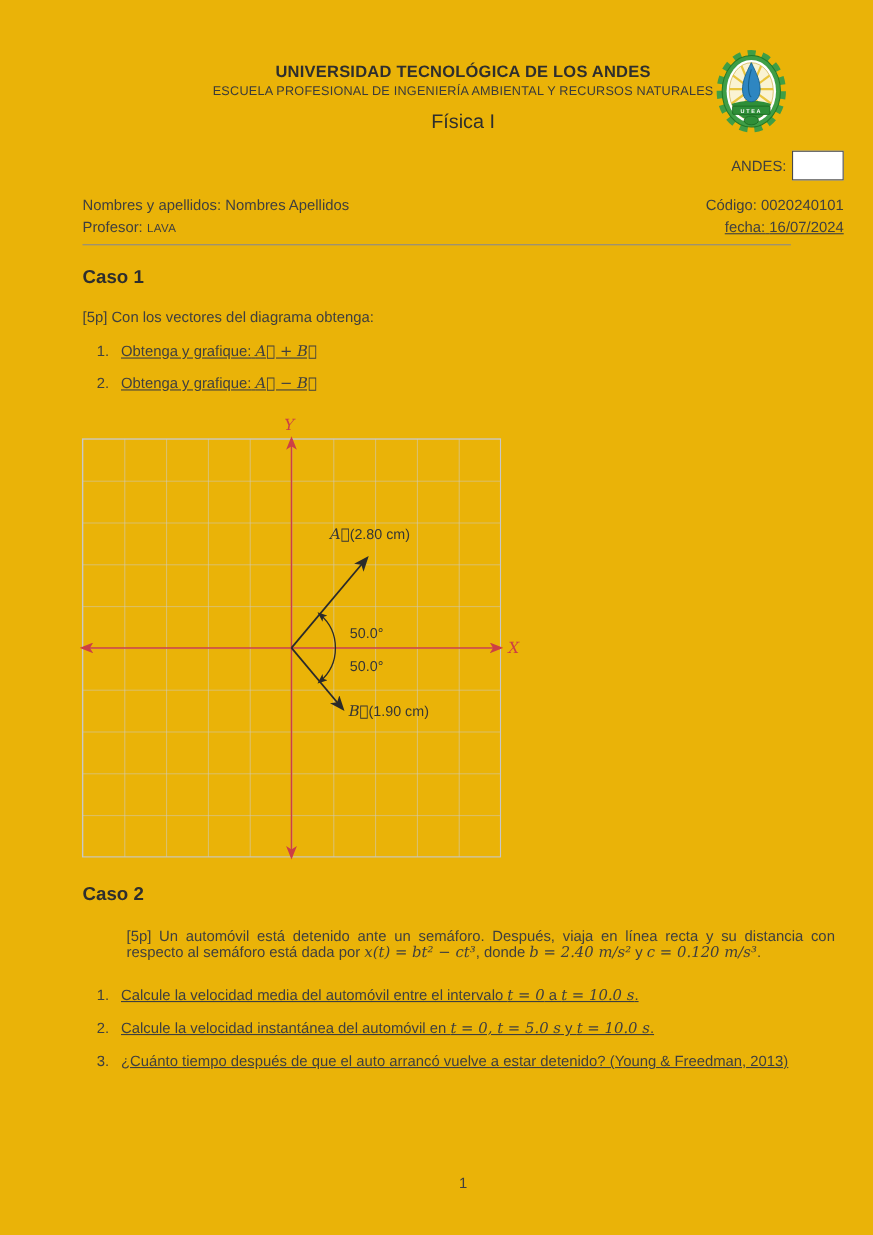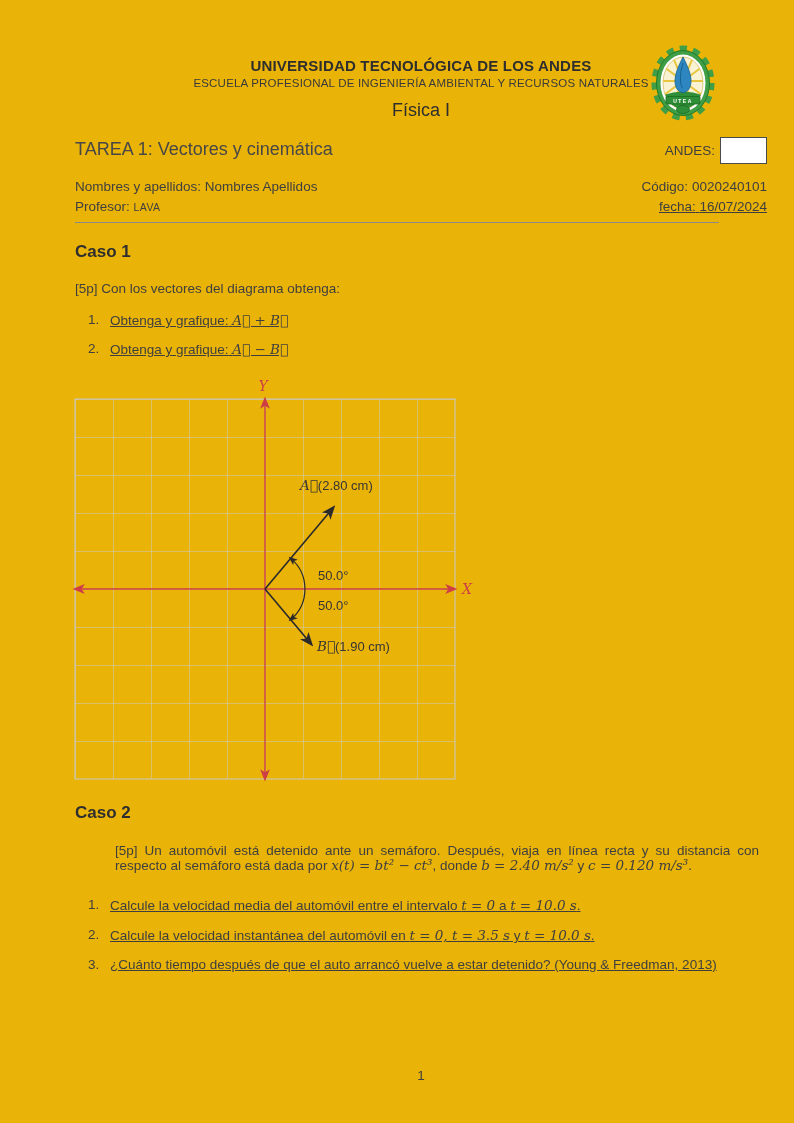--- a/index.html
+++ b/index.html
@@ -74,21 +74,20 @@
     <path d="M33 20 C31 27 30 32 30.5 38 C31 43 32 45 33 45" fill="none" stroke="#14618f" stroke-width="1"></path>
     <rect x="16" y="53.5" width="34" height="7.5" rx="1" fill="#2f8f38" stroke="#1d6b22" stroke-width="0.8"></rect>
     <text x="33" y="59.5" text-anchor="middle" font-size="5" font-weight="bold" fill="#ffffff" letter-spacing="1.5">UTEA</text>
     <ellipse cx="33" cy="66.5" rx="6.5" ry="4" fill="#2f8f38" stroke="#1d6b22" stroke-width="0.8"></ellipse>
   </svg>
 
   <div class="abs center uni">UNIVERSIDAD TECNOLÓGICA DE LOS ANDES</div>
   <div class="abs center school">ESCUELA PROFESIONAL DE INGENIERÍA AMBIENTAL Y RECURSOS NATURALES</div>
   <div class="abs center course">Física I</div>
 
-  <div class="abs assignment">TAREA 1: Vectores y cinemática</div>
   <div class="abs nota">
     <span>ANDES:</span>
     <div class="nota-box"></div>
   </div>
 
   <div class="abs row2l">
     <span>Nombres y apellidos:</span>
     <span>Nombres Apellidos</span>
   </div>
   <div class="abs row2r">
@@ -164,21 +163,21 @@
   <div class="abs heading c2-head">Caso 2</div>
 
   <div class="abs c2-para"><span>[5p] Un automóvil está detenido ante un semáforo. Después, viaja en línea recta y su distancia con respecto al semáforo está dada por </span><span class="math">x(t) = bt² − ct³</span><span>, donde </span><span class="math">b = 2.40 m/s²</span><span> y </span><span class="math">c = 0.120 m/s³</span><span>.</span></div>
 
   <div class="abs li c2-i1">
     <span class="num">1.</span>
     <span class="txt"><span>Calcule la velocidad media del automóvil entre el intervalo </span><span class="math">t = 0</span><span> a </span><span class="math">t = 10.0 s</span><span>.</span></span>
   </div>
   <div class="abs li c2-i2">
     <span class="num">2.</span>
-    <span class="txt"><span>Calcule la velocidad instantánea del automóvil en </span><span class="math">t = 0, t = 3.5 s</span><span> y </span><span class="math">t = 10.0 s</span><span>.</span></span>
+    <span class="txt"><span>Calcule la velocidad instantánea del automóvil en </span><span class="math">t = 0, t = 5.0 s</span><span> y </span><span class="math">t = 10.0 s</span><span>.</span></span>
   </div>
   <div class="abs li c2-i3">
     <span class="num">3.</span>
     <span class="txt"><span>¿Cuánto tiempo después de que el auto arrancó vuelve a estar detenido? (Young &amp; Freedman, 2013)</span></span>
   </div>
 
   <div class="abs center pagenum">1</div>
 </div>
 
 </body></html>

